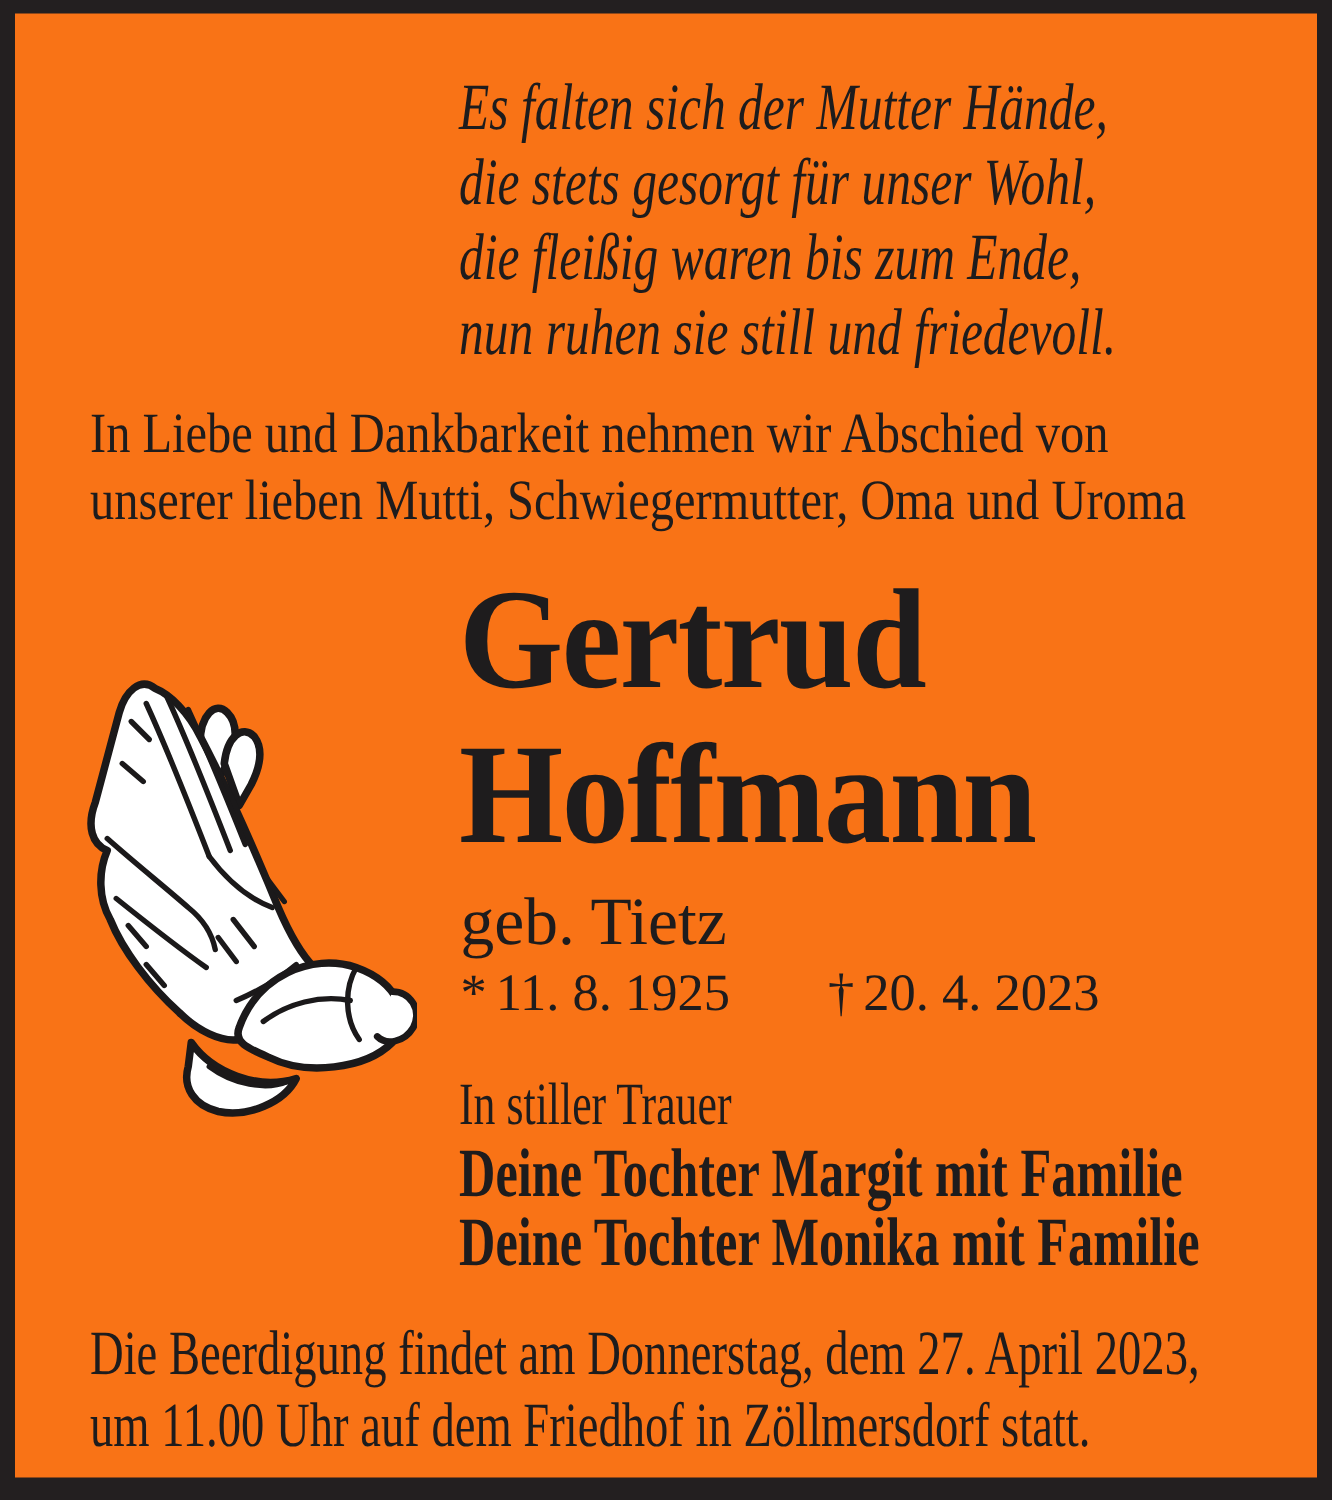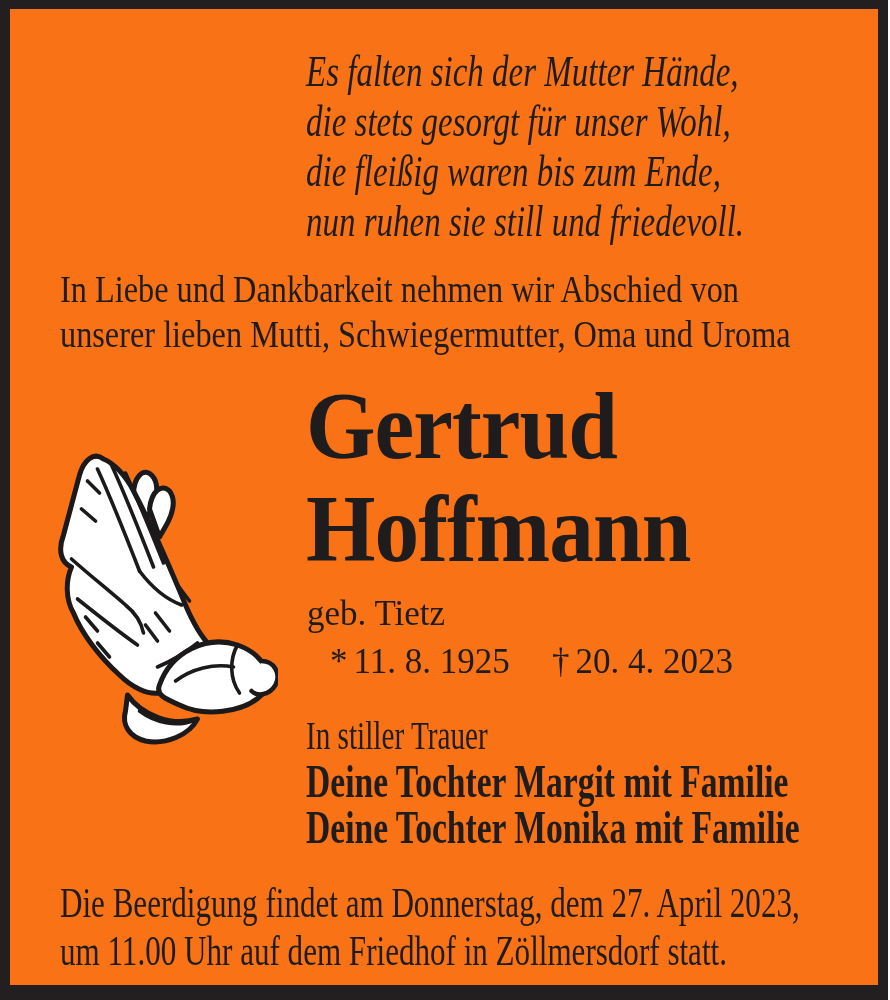--- a/index.html
+++ b/index.html
@@ -39,29 +39,29 @@
   .name {
     left: 296px; top: 366px;
     font-size: 95px; line-height: 103px;
     font-weight: bold;
     letter-spacing: -1px;
     transform: scaleX(0.94);
     transform-origin: 0 0;
   }
   .maiden {
     left: 297px; top: 585px;
-    font-size: 35px; line-height: 40px;
+    font-size: 45px; line-height: 40px;
   }
   .dates {
     left: 297px; top: 633px;
     font-size: 35px; line-height: 40px;
     width: 520px;
   }
   .death-date { position: absolute; left: 245px; top: 0; }
-  .birth-date { position: absolute; left: 0; top: 0; margin-left: 23px; }
+  .birth-date { position: absolute; left: 0; top: 0; }
   .dagger { display: inline-block; margin-right: 6px; }
   .star { display: inline-block; margin-right: 6px; }
 
   .mourning {
     left: 296px; top: 704px;
     transform: scaleX(0.73);
     transform-origin: 0 0;
   }
   .mourning-heading { font-size: 40px; line-height: 46px; }
   .mourner { font-size: 46px; line-height: 46px; font-weight: bold; }

